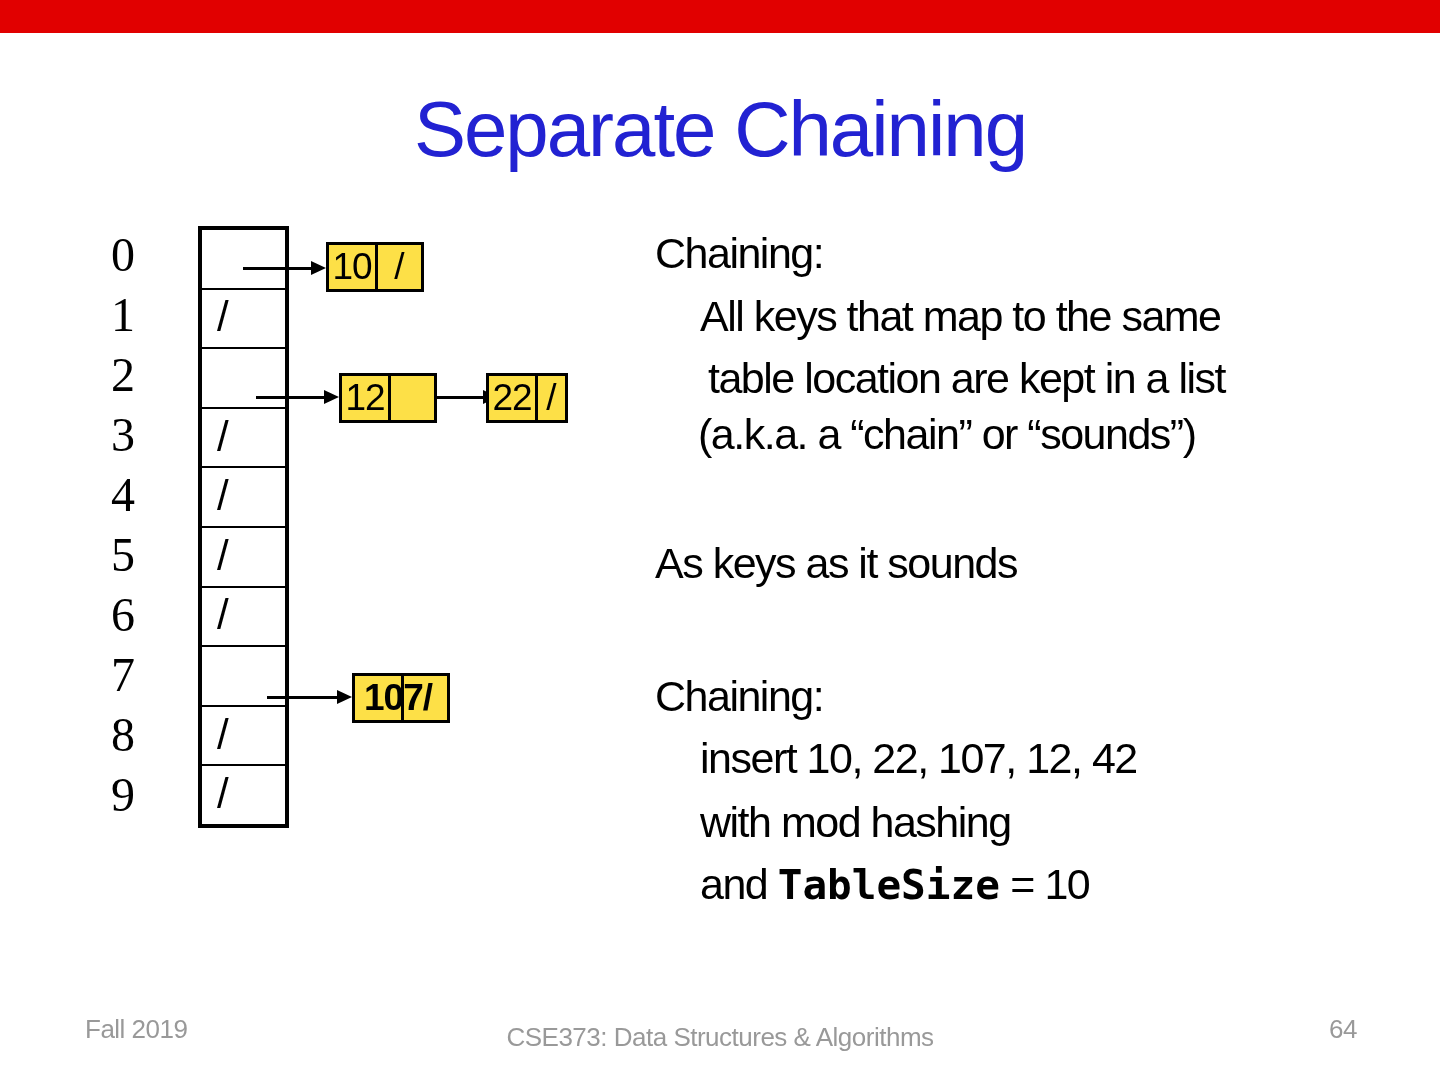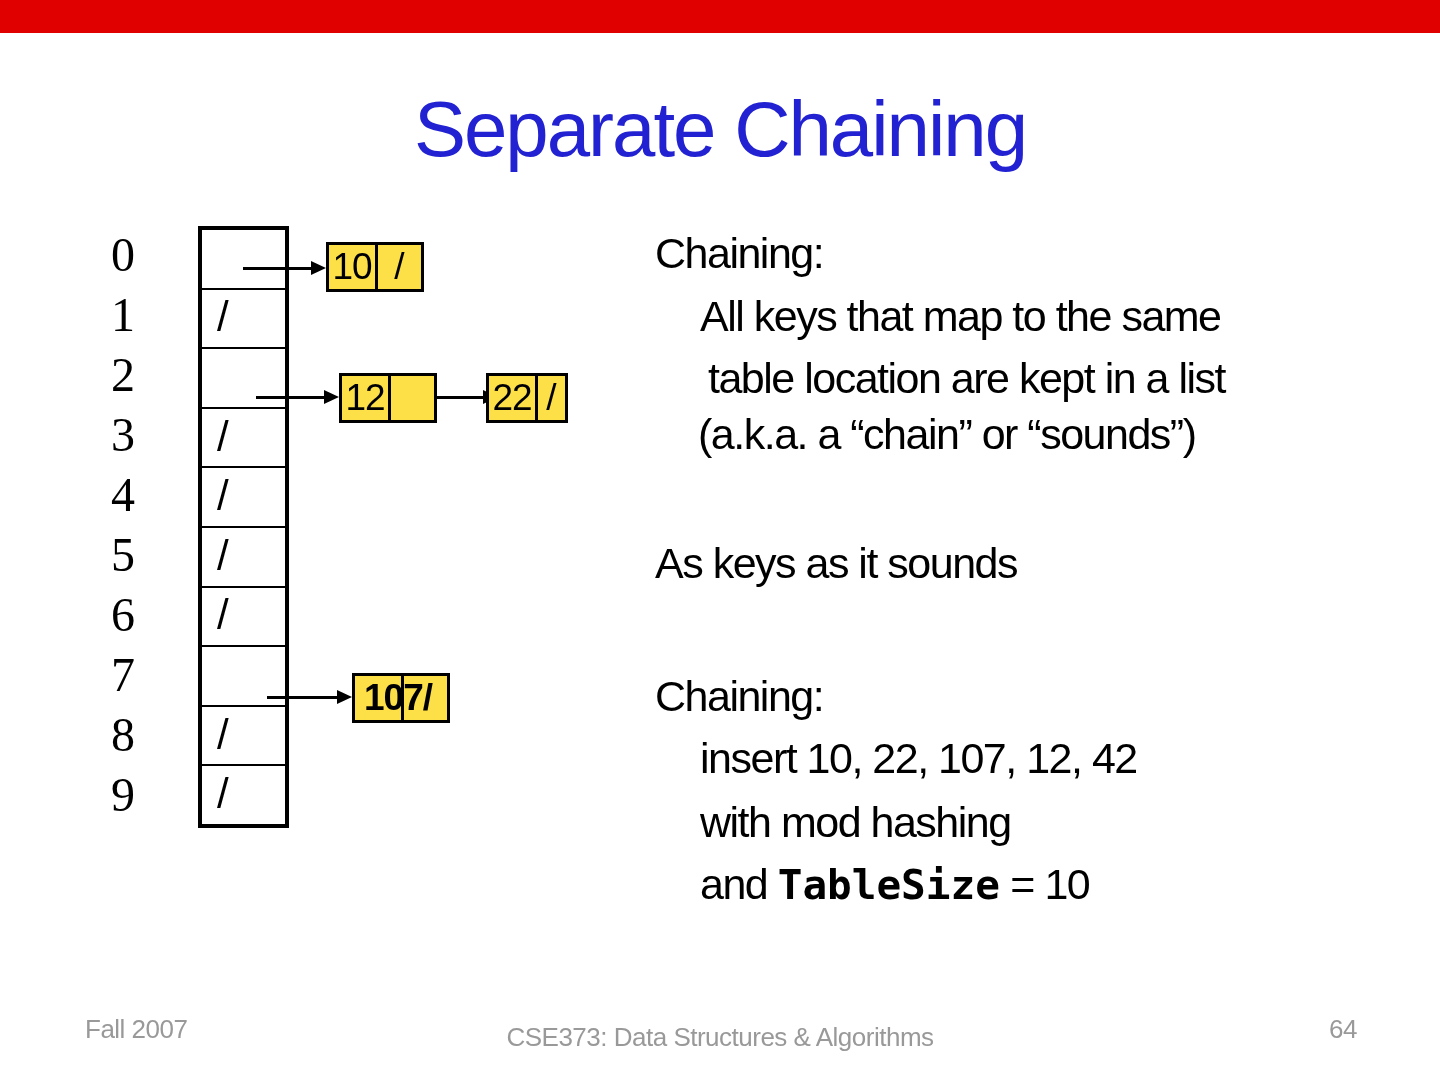--- a/index.html
+++ b/index.html
@@ -132,16 +132,16 @@
 <div class="tl" style="left:700px; top:291px">All keys that map to the same</div>
 <div class="tl" style="left:708px; top:353px">table location are kept in a list</div>
 <div class="tl" style="left:698px; top:409px">(a.k.a. a “chain” or “sounds”)</div>
 <div class="tl" style="left:655px; top:538px">As keys as it sounds</div>
 <div class="tl" style="left:655px; top:671px">Chaining:</div>
 <div class="tl" style="left:700px; top:733px">insert 10, 22, 107, 12, 42</div>
 <div class="tl" style="left:700px; top:797px">with mod hashing</div>
 <div class="tl" style="left:700px; top:859px"><span>and </span><span class="code">TableSize</span><span> = 10</span></div>
 
 <div class="footer">
-  <span class="f-left">Fall 2007</span>
+  <span class="f-left">Fall 2019</span>
   <span class="f-center">CSE373: Data Structures &amp; Algorithms</span>
   <span class="f-right">64</span>
 </div>
 
 </body></html>

